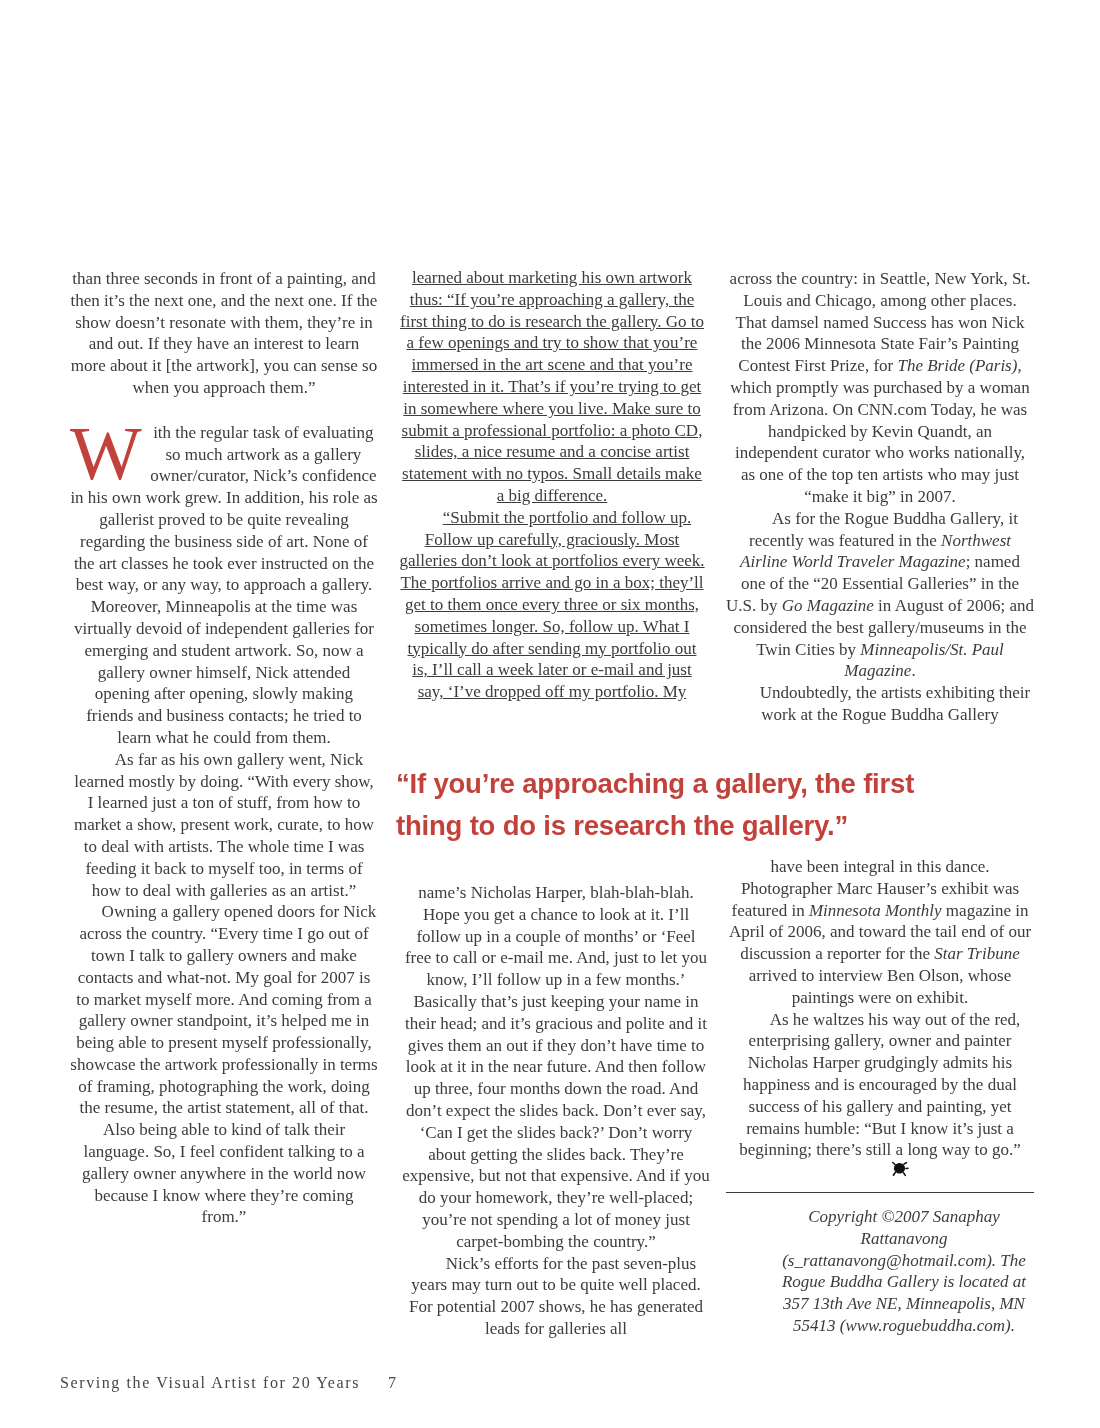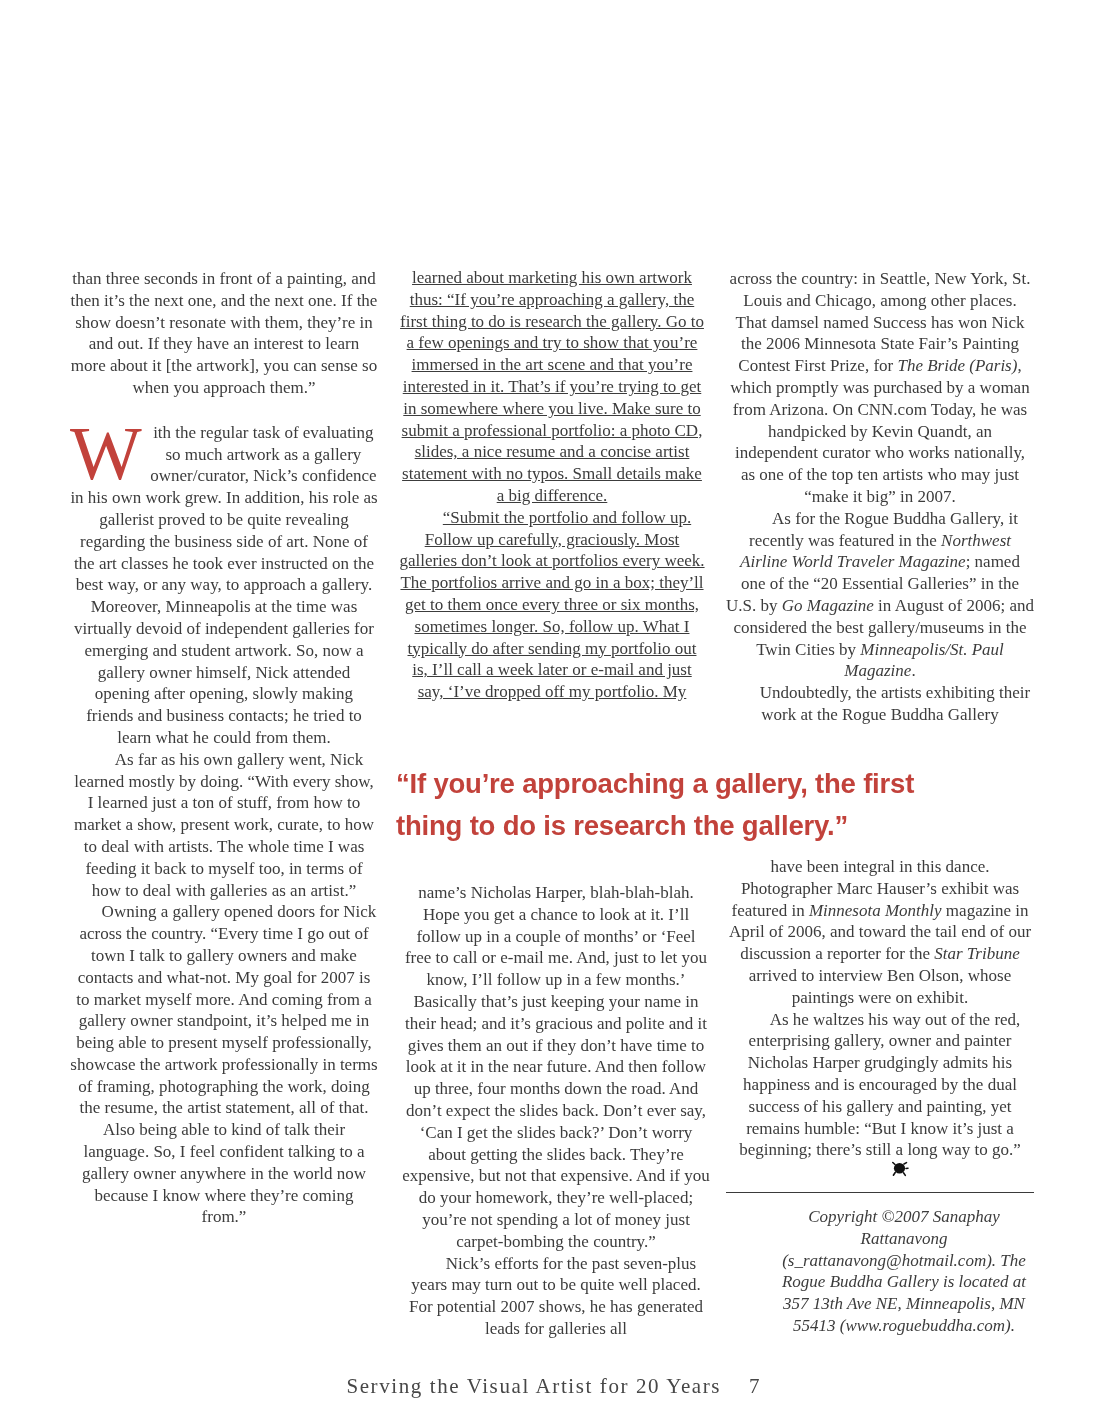--- a/index.html
+++ b/index.html
@@ -53,25 +53,25 @@
     width:308px;
   }
   .copyright p{font-style:italic;margin-left:48px;}
   .endmark{
     display:inline-block;
     vertical-align:baseline;
     margin-left:9px;
   }
   .footer{
     position:absolute;
-    left:70px;
+    left:60px;
     top:1374px;
     width:966px;
-    text-align:center;
-    font-size:21px;
+    text-align:left;
+    font-size:16px;
     color:#474747;
   }
   .footer .tagline{letter-spacing:1.6px;}
   .footer .pagenum{margin-left:28px;letter-spacing:0;}
 </style>
 </head>
 <body>
 
 <div class="page">
 

